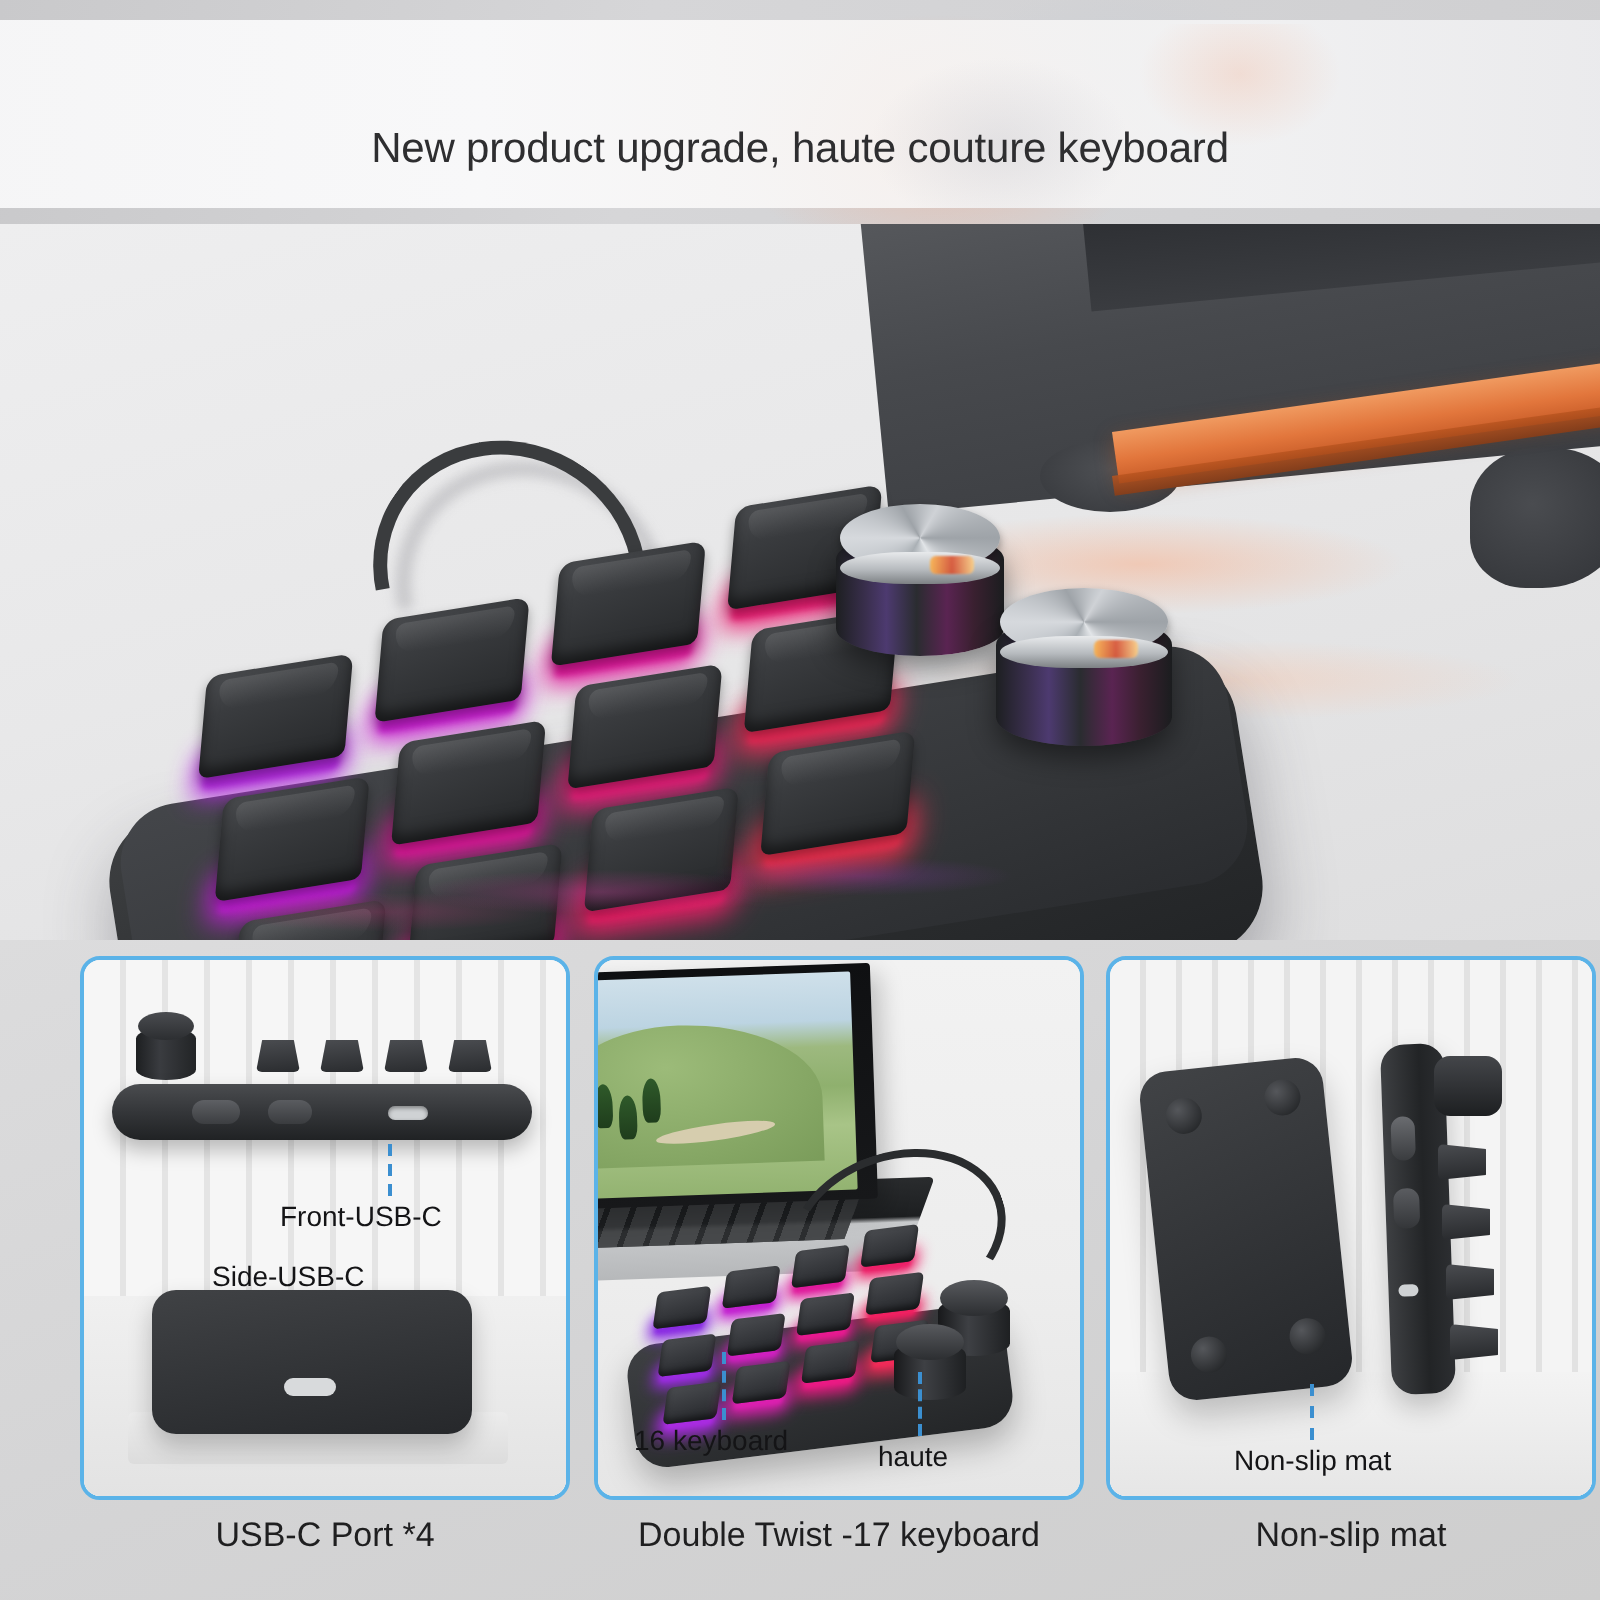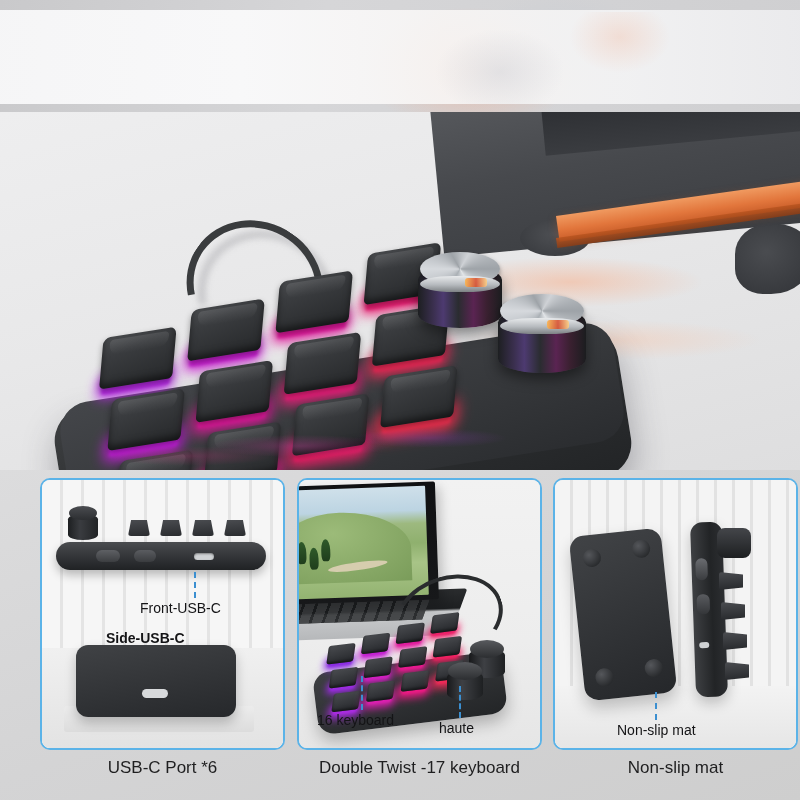--- a/index.html
+++ b/index.html
@@ -399,20 +399,21 @@
 </head>
 <body>
 
 <div class="page">
 
   <div class="header">
     <div class="header-bg-blur"></div>
     <div class="header-band"></div>
     <div class="header-swoosh"></div>
     <div class="header-text">
+      <div class="subtitle">New product upgrade, haute couture keyboard</div>
     </div>
   </div>
 
   <div class="hero">
     <div class="hero-shelf"></div>
     <div class="hero-shelf-dark"></div>
     <div class="hero-blob2"></div>
     <div class="hero-blob"></div>
     <div class="hero-copper"></div>
     <div class="hero-copper2"></div>
@@ -509,37 +510,37 @@
         <div class="mini-cap" style="left:182px;top:40px;"></div>
 
         <div class="kb-side">
           <div class="side-sw"></div>
           <div class="side-btn"></div>
           <div class="side-usbc"></div>
         </div>
         <div class="lead" style="left:152px; top:92px; height:26px;"></div>
         <div class="ann" style="left:98px; top:120px;">Front-USB-C</div>
 
-        <div class="ann" style="left:64px; top:150px;font-weight:bold;">Side-USB-C</div>
+        <div class="ann" style="left:64px; top:150px;">Side-USB-C</div>
         <div class="lead" style="left:99px; top:176px; height:34px;"></div>
 
         <div class="shelf-base"></div>
         <div class="tv-knob" style="left:48px; top:180px;">
             <div class="k-b"></div>
             <div class="k-t"></div>
           </div>
         <div class="tv-knob" style="left:112px;top:180px;">
             <div class="k-b"></div>
             <div class="k-t"></div>
           </div>
         <div class="kb-top-view">
           <div class="tv-usbc"></div>
         </div>
       </div>
-      <div class="panel-cap">USB-C Port *6</div>
+      <div class="panel-cap">USB-C Port *4</div>
     </div>
 
     <div class="panel-col p2">
       <div class="panel">
         <div class="p2bg"></div>
 
         <div class="laptop-base"></div>
         <div class="laptop-keys"></div>
         <div class="laptop-screen">
           <div class="scene">

